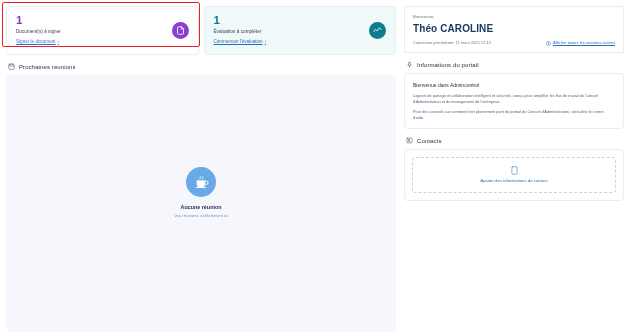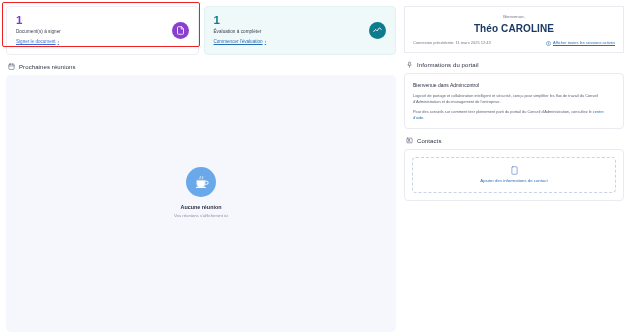--- a/index.html
+++ b/index.html
@@ -173,21 +173,20 @@
     margin-top: 1px;
   }
 
   
   .welcome-card {
     background: #ffffff;
     border: 1px solid #e9ebf1;
     border-radius: 0;
     padding: 6px 8px 6px 8px;
     margin: 2px 0 0 0;
-    text-align: center;
   }
   .welcome-hello {
     font-size: 4.3px;
     color: #6f7487;
     line-height: 7px;
   }
   .welcome-name {
     font-size: 10px;
     font-weight: bold;
     color: #1b3a63;

